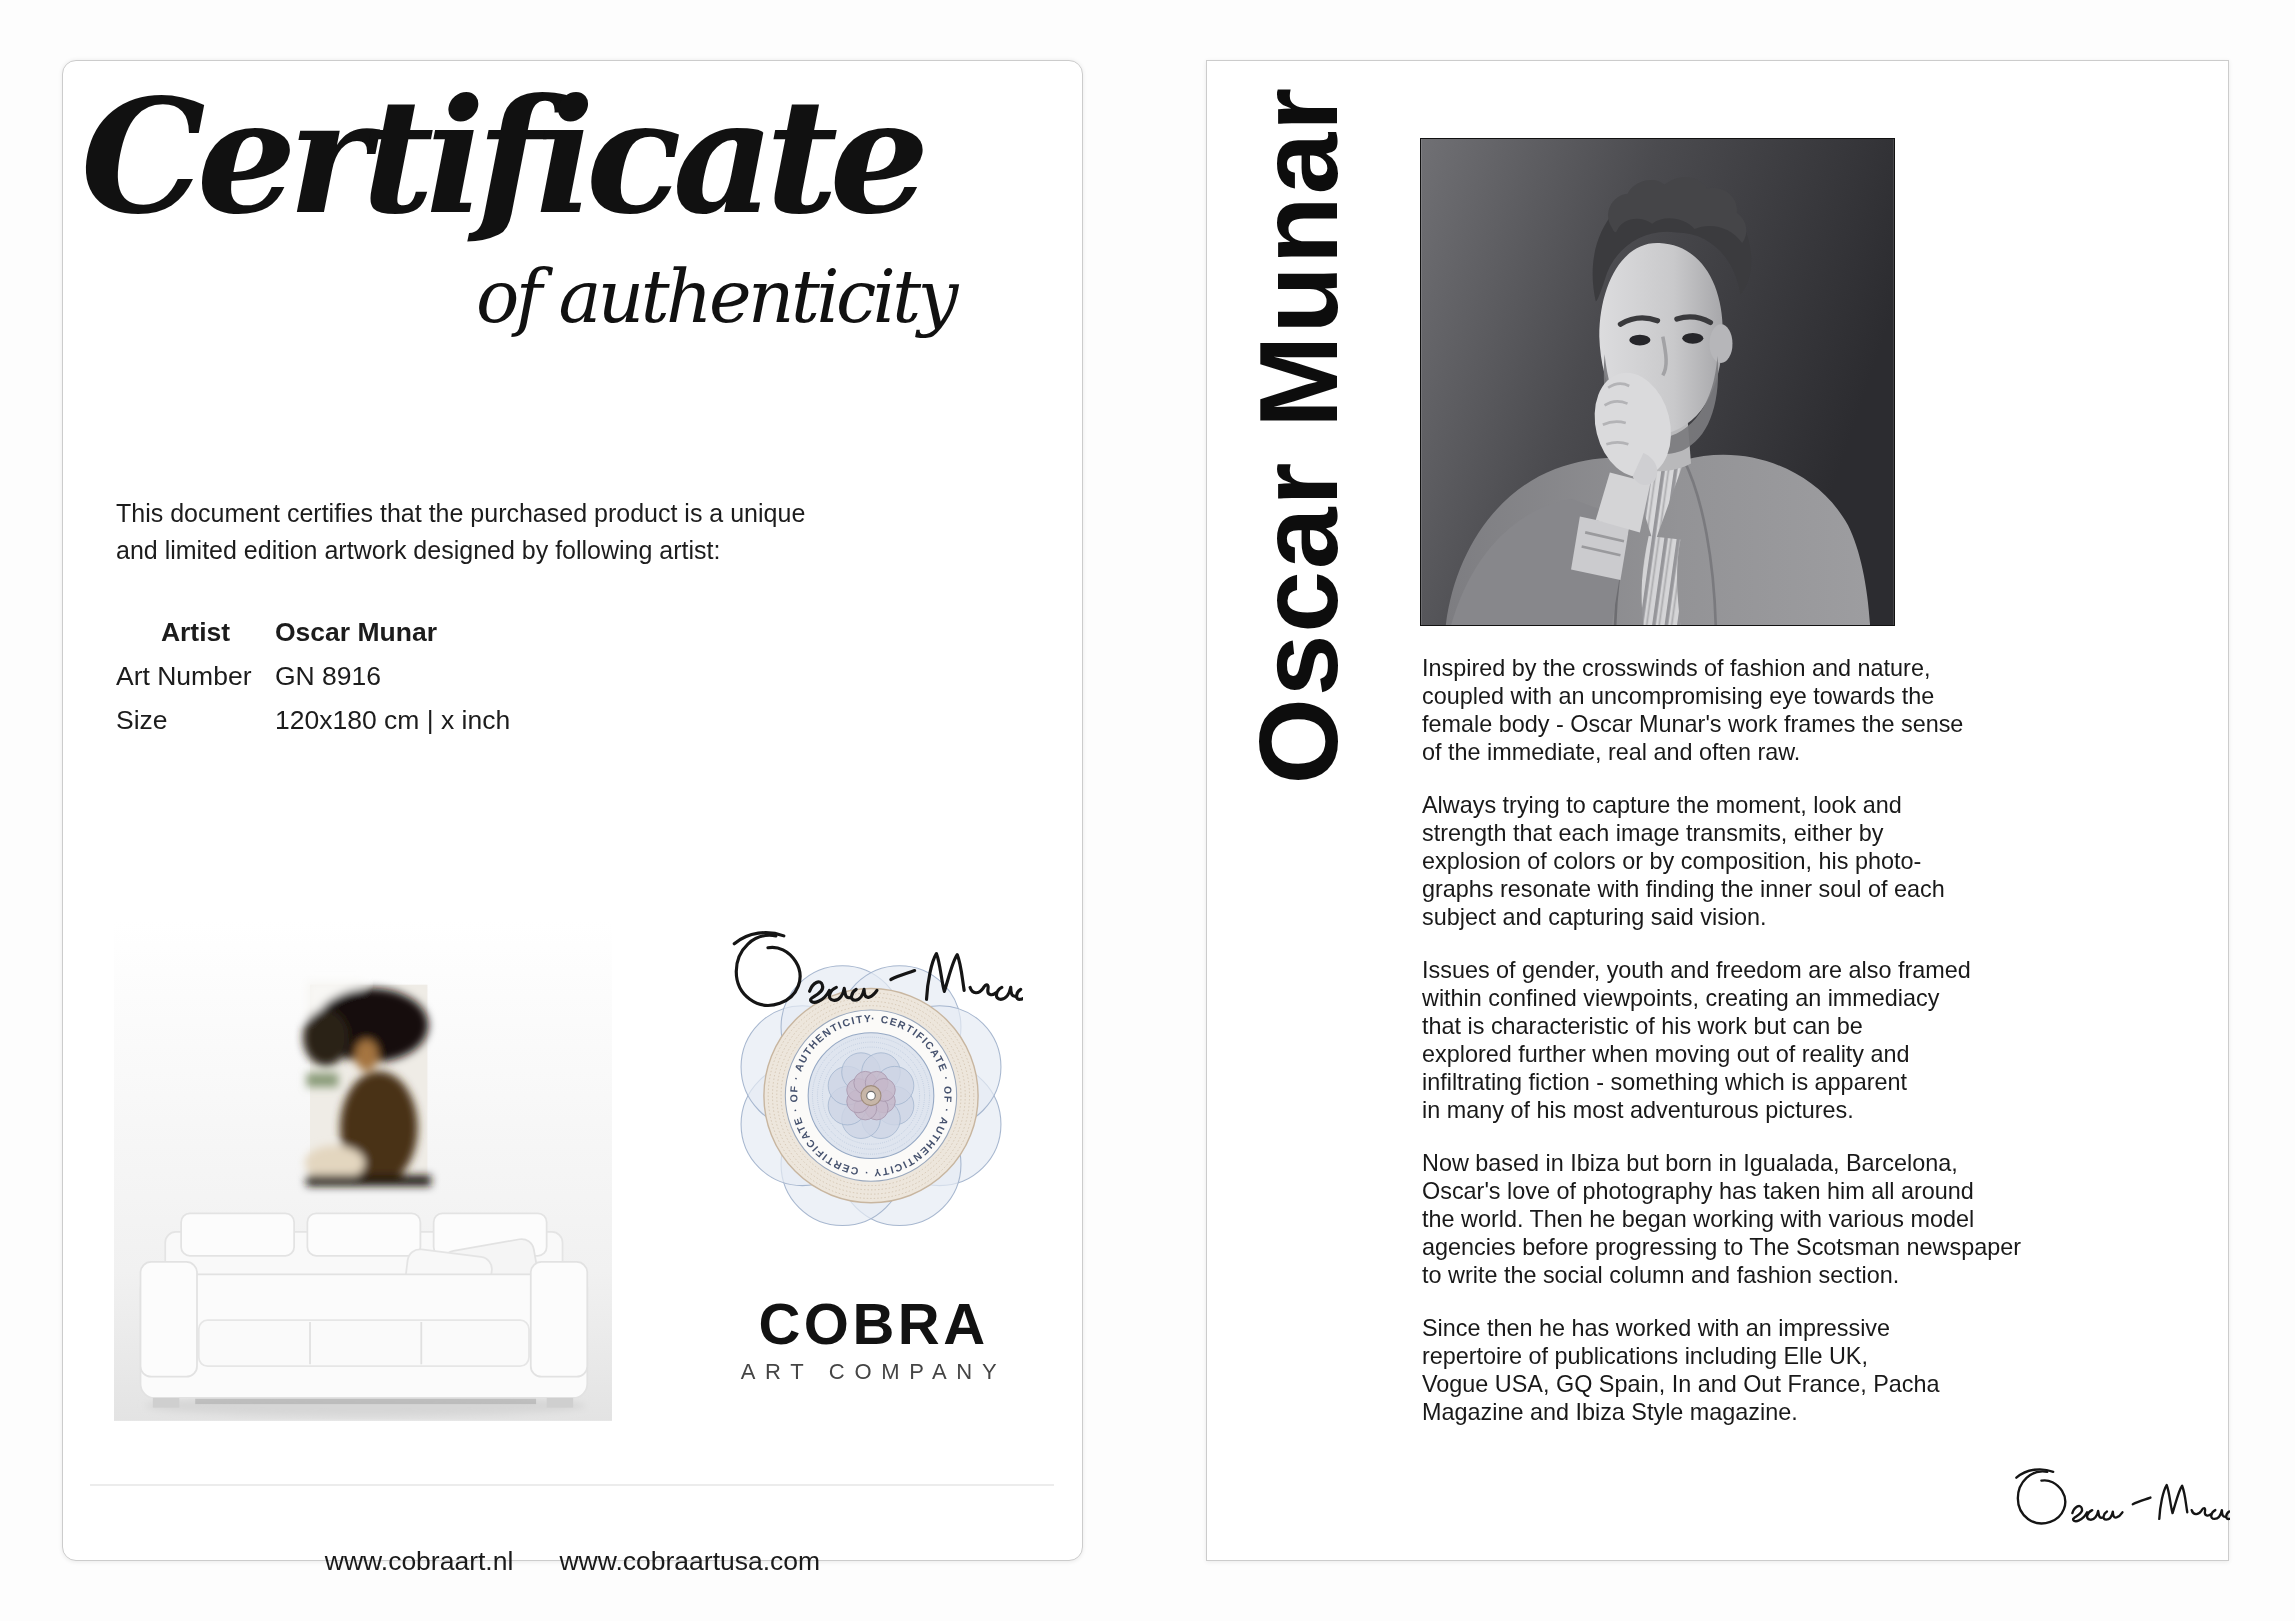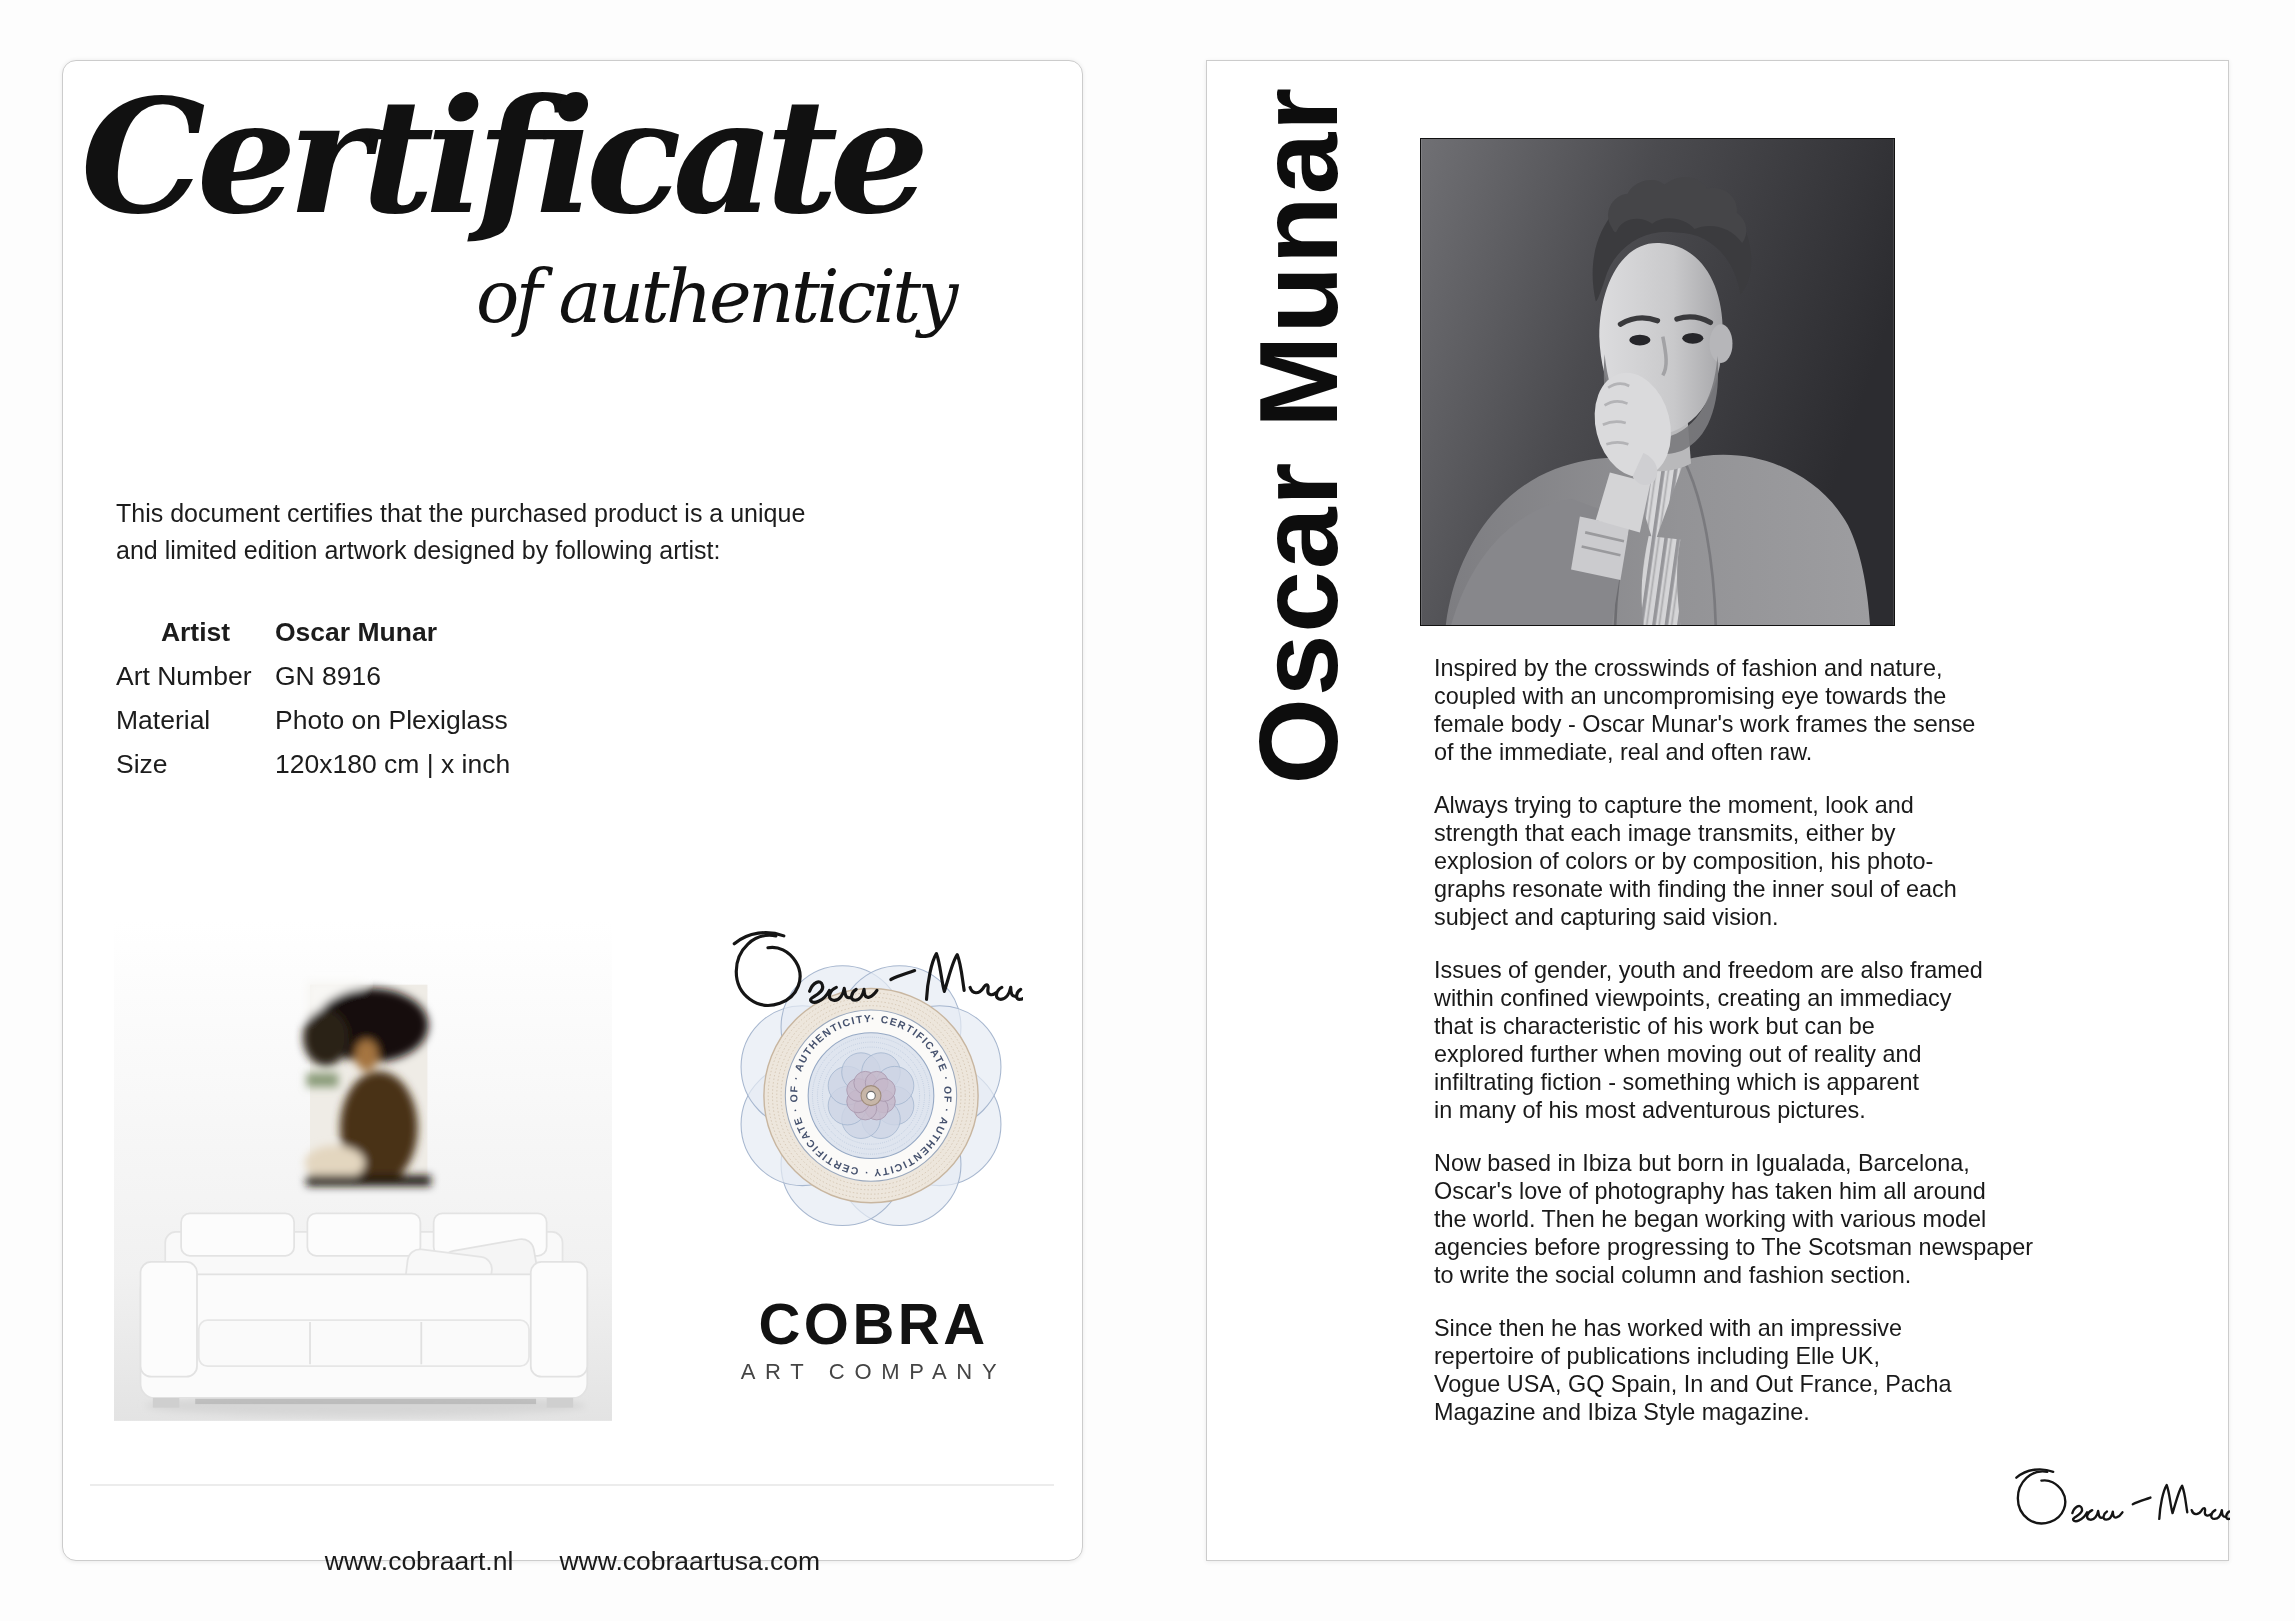--- a/index.html
+++ b/index.html
@@ -25,21 +25,21 @@
   .logo-sub{position:absolute;left:0;top:426px;width:305px;text-align:center;font-size:22px;letter-spacing:9.7px;color:#454545;white-space:nowrap;}
   .divider{position:absolute;left:26.5px;top:1423px;width:964px;height:1.8px;background:#ececec;}
   .urls{position:absolute;left:0;top:1485px;width:100%;text-align:center;font-size:26.5px;color:#1a1a1a;}
   .urls span{margin:0 19.4px;}
 
   
   .vname-box{position:absolute;left:25px;top:25px;width:134px;height:855px;display:flex;justify-content:center;}
   .vname{writing-mode:vertical-rl;transform:rotate(180deg);font-size:111px;font-weight:bold;letter-spacing:1.8px;color:#0d0d0d;white-space:nowrap;align-self:flex-start;}
   .portrait{position:absolute;left:213px;top:77px;width:473px;height:486px;border:1.8px solid #111;box-sizing:content-box;}
   .bio{position:absolute;left:215px;top:593px;width:653px;font-size:23.4px;line-height:28px;color:#191919;}
-  .bio p{white-space:pre-line;margin:0 0 25px 12px;}
+  .bio p{white-space:pre-line;margin:0 0 25px 0;}
   .sign2{position:absolute;left:802px;top:1388px;width:221px;height:106px;}
 </style>
 </head>
 <body>
 
 <div class="canvas">
 
   <div class="page page-left">
 
     <div class="title-main">Certificate</div>
@@ -49,24 +49,20 @@
 and limited edition artwork designed by following artist:</div>
 
     <div class="details">
       <div class="drow bold">
         <span class="dlbl">Artist</span>
         <span class="dval">Oscar Munar</span>
       </div>
       <div class="drow">
         <span class="dlbl">Art Number</span>
         <span class="dval">GN 8916</span>
-      </div>
-      <div class="drow">
-        <span class="dlbl">Material</span>
-        <span class="dval">Photo on Plexiglass</span>
       </div>
       <div class="drow">
         <span class="dlbl">Size</span>
         <span class="dval">120x180 cm | x inch</span>
       </div>
     </div>
 
     <div class="sofa-wrap">
       <svg width="498" height="500" viewBox="0 0 564 566">
         <defs>

